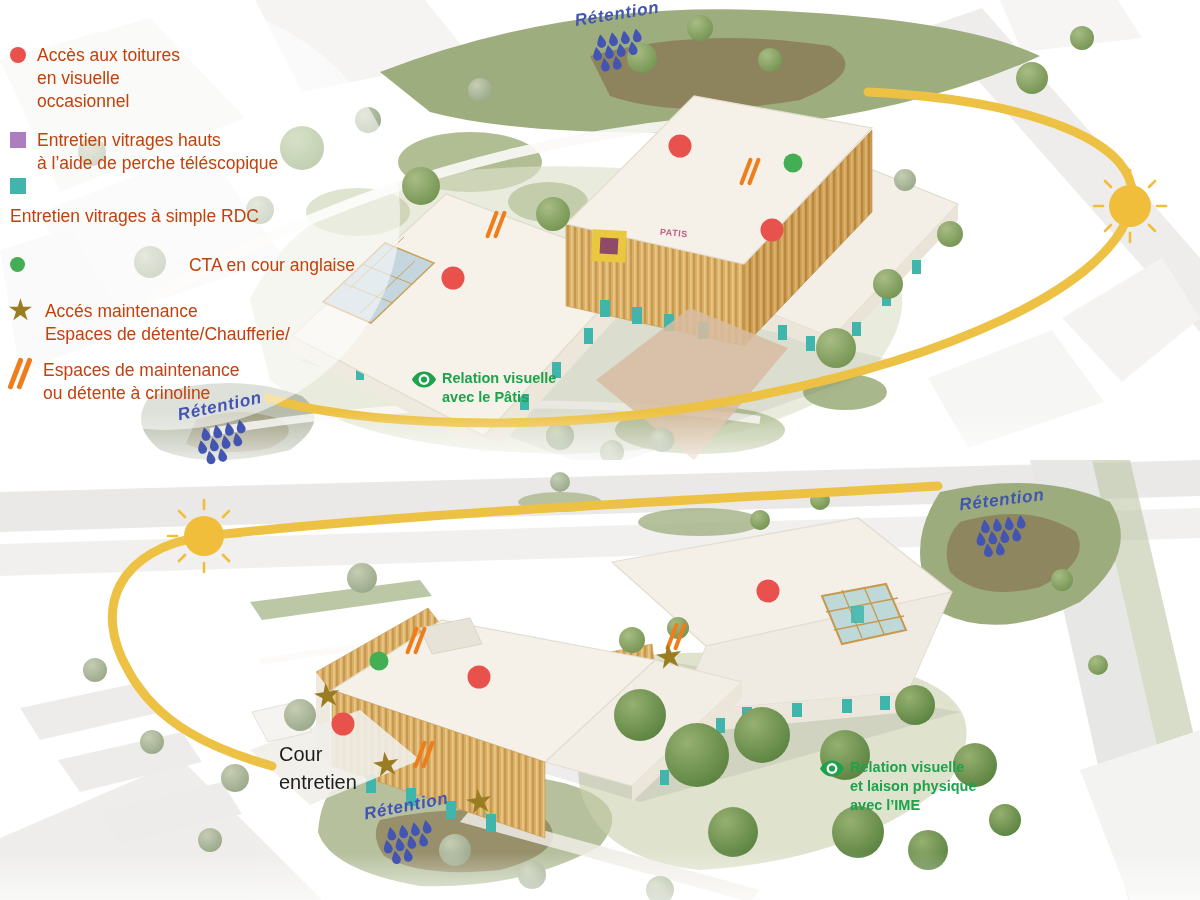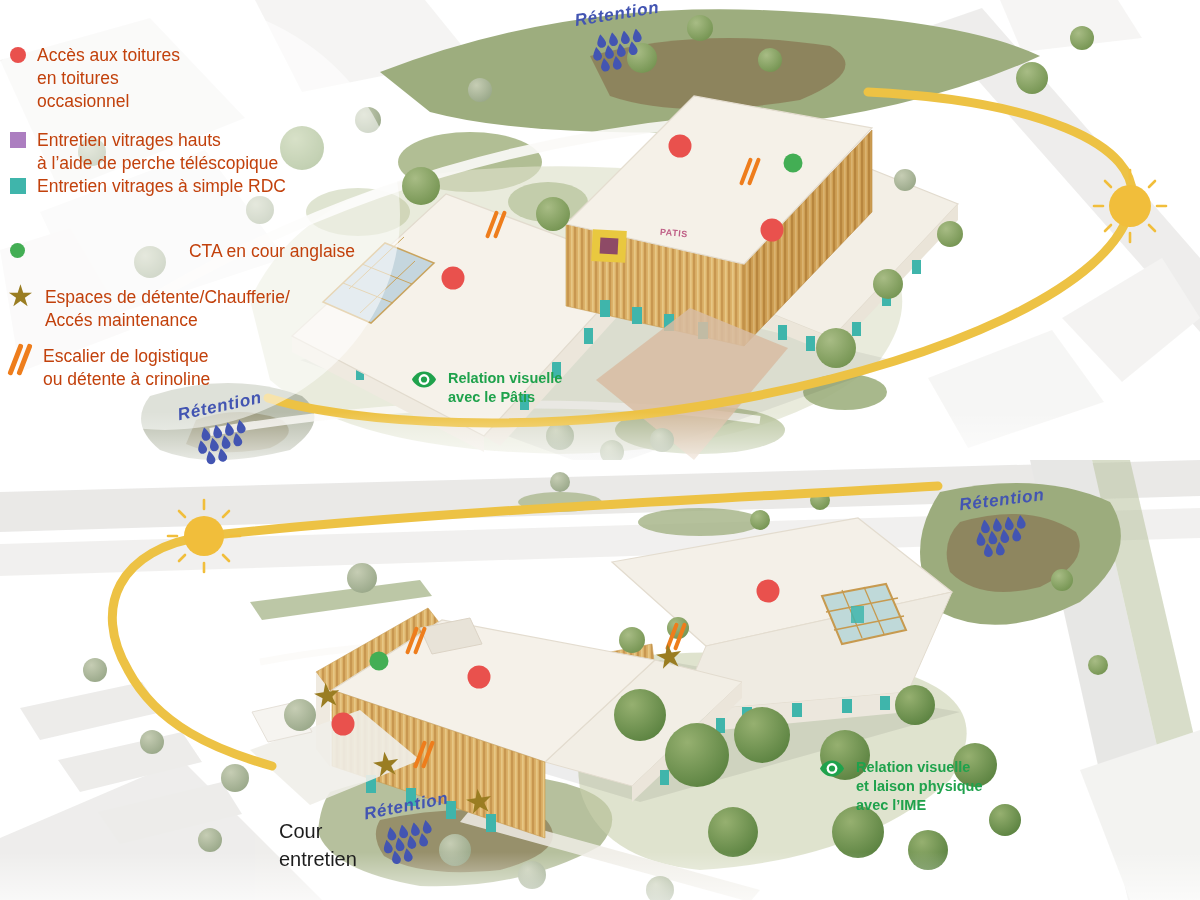--- a/index.html
+++ b/index.html
@@ -20,40 +20,40 @@
   .ic-green{background:var(--green);width:15px;height:15px;}
   .ic-square{width:16px;height:16px;}
   .ic-purple{background:var(--purple);}
   .ic-teal{background:var(--teal);}
   .ic-star{color:var(--star);font-size:30px;line-height:22px;margin-top:-1px;margin-left:-3px;}
   .ic-slash{position:relative;width:22px;height:36px;margin-top:-2px;}
   .ic-slash span,.mk-slashes span{position:absolute;top:0;width:4.5px;height:33px;background:var(--orange);
       border-radius:2px;transform:rotate(21deg);}
   .ic-slash span:nth-child(1){left:3px;}
   .ic-slash span:nth-child(2){left:12px;}
-  .m1{margin-bottom:16px;} .m2{} .m3{margin-bottom:42px;}
+  .m1{margin-bottom:16px;} .m2{} .m3{margin-bottom:26px;flex-direction:column;}
   .m4{margin-bottom:23px;justify-content:space-between;} .m5{margin-bottom:13px;}
 
   
   #marker-layer{position:absolute;inset:0;z-index:20;pointer-events:none;}
   .mk{position:absolute;transform:translate(-50%,-50%);}
   .mk-red-dot{width:23px;height:23px;border-radius:50%;background:var(--red);}
   .mk-green-dot{width:19px;height:19px;border-radius:50%;background:var(--green);}
   .mk-star{color:var(--star);font-size:33px;line-height:1;transform:translate(-50%,-56%) rotate(-8deg);}
   .mk-slashes{width:20px;height:30px;}
   .mk-slashes span{height:29px;width:4px;}
   .mk-slashes span:nth-child(1){left:2px;}
   .mk-slashes span:nth-child(2){left:10px;}
 
   
   .retention{position:absolute;display:flex;flex-direction:column;align-items:center;z-index:25;
              transform:rotate(var(--rot,-9deg));}
   .ret-text{color:var(--blue);font-style:italic;font-weight:bold;font-size:17px;letter-spacing:.8px;}
   .drops{margin-top:7px;margin-left:-16px;color:var(--blue);}
-  .note{position:absolute;display:flex;gap:12px;align-items:flex-start;z-index:25;
+  .note{position:absolute;display:flex;gap:6px;align-items:flex-start;z-index:25;
         color:var(--note);font-weight:bold;font-size:14.5px;line-height:19px;}
   .note .eye{flex:none;margin-top:2px;color:var(--note);}
   .cour{position:absolute;z-index:25;font-size:20px;line-height:28px;color:#1d1d1d;}
   .sign{position:absolute;z-index:25;font-size:9px;font-weight:bold;letter-spacing:.5px;
         color:#bf5f86;transform:rotate(5deg);}
 </style>
 </head>
 <body>
 
 <div class="stage">
@@ -312,21 +312,21 @@
 
       <rect x="0" y="392" width="1200" height="48" fill="url(#fadeB)" opacity="0.65"></rect>
     </svg>
   </section>
 
   <div class="legend">
     <div class="legend-item m1">
       <span class="ic ic-circle ic-red"></span>
       <div class="txt">
         <div>Accès aux toitures</div>
-        <div>en toitures</div>
+        <div>en visuelle</div>
         <div>occasionnel</div>
       </div>
     </div>
     <div class="legend-item m2">
       <span class="ic ic-square ic-purple"></span>
       <div class="txt">
         <div>Entretien vitrages hauts</div>
         <div>à l’aide de perche téléscopique</div>
       </div>
     </div>
@@ -338,31 +338,31 @@
     </div>
     <div class="legend-item m4">
       <span class="ic ic-circle ic-green"></span>
       <div class="txt">
         <div>CTA en cour anglaise</div>
       </div>
     </div>
     <div class="legend-item m5">
       <span class="ic ic-star">★</span>
       <div class="txt">
+        <div>Accés maintenance</div>
         <div>Espaces de détente/Chaufferie/</div>
-        <div>Accés maintenance</div>
       </div>
     </div>
     <div class="legend-item">
       <span class="ic ic-slash">
           <span></span>
           <span></span>
         </span>
       <div class="txt">
-        <div>Escalier de logistique</div>
+        <div>Espaces de maintenance</div>
         <div>ou détente à crinoline</div>
       </div>
     </div>
   </div>
 
   <div class="retention" style="left:578px;top:4px;--rot:-9deg">
     <span class="ret-text">Rétention</span>
     <svg class="drops" width="58" height="40" viewBox="0 0 58 40">
       <use href="#drop" x="12" y="0" width="10" height="14"></use>
         <use href="#drop" x="24" y="0" width="10" height="14"></use>
@@ -443,21 +443,21 @@
       <circle cx="12" cy="8.5" r="5.4" fill="#fff"></circle>
       <circle cx="12" cy="8.5" r="3.1" fill="currentColor"></circle>
     </svg>
     <div class="note-lines">
       <div>Relation visuelle</div>
       <div>et laison physique</div>
       <div>avec l’IME</div>
     </div>
   </div>
 
-  <div class="cour" style="left:279px;top:817px">
+  <div class="cour" style="left:279px;top:740px">
     <div>Cour</div>
     <div>entretien</div>
   </div>
 
   <div class="sign" style="left:660px;top:228px">PATIS</div>
 
   <div id="marker-layer">
       <div class="mk mk-red-dot" style="left: 453px; top: 278px;"></div>
       <div class="mk mk-red-dot" style="left: 680px; top: 146px;"></div>
       <div class="mk mk-red-dot" style="left: 772px; top: 230px;"></div>

